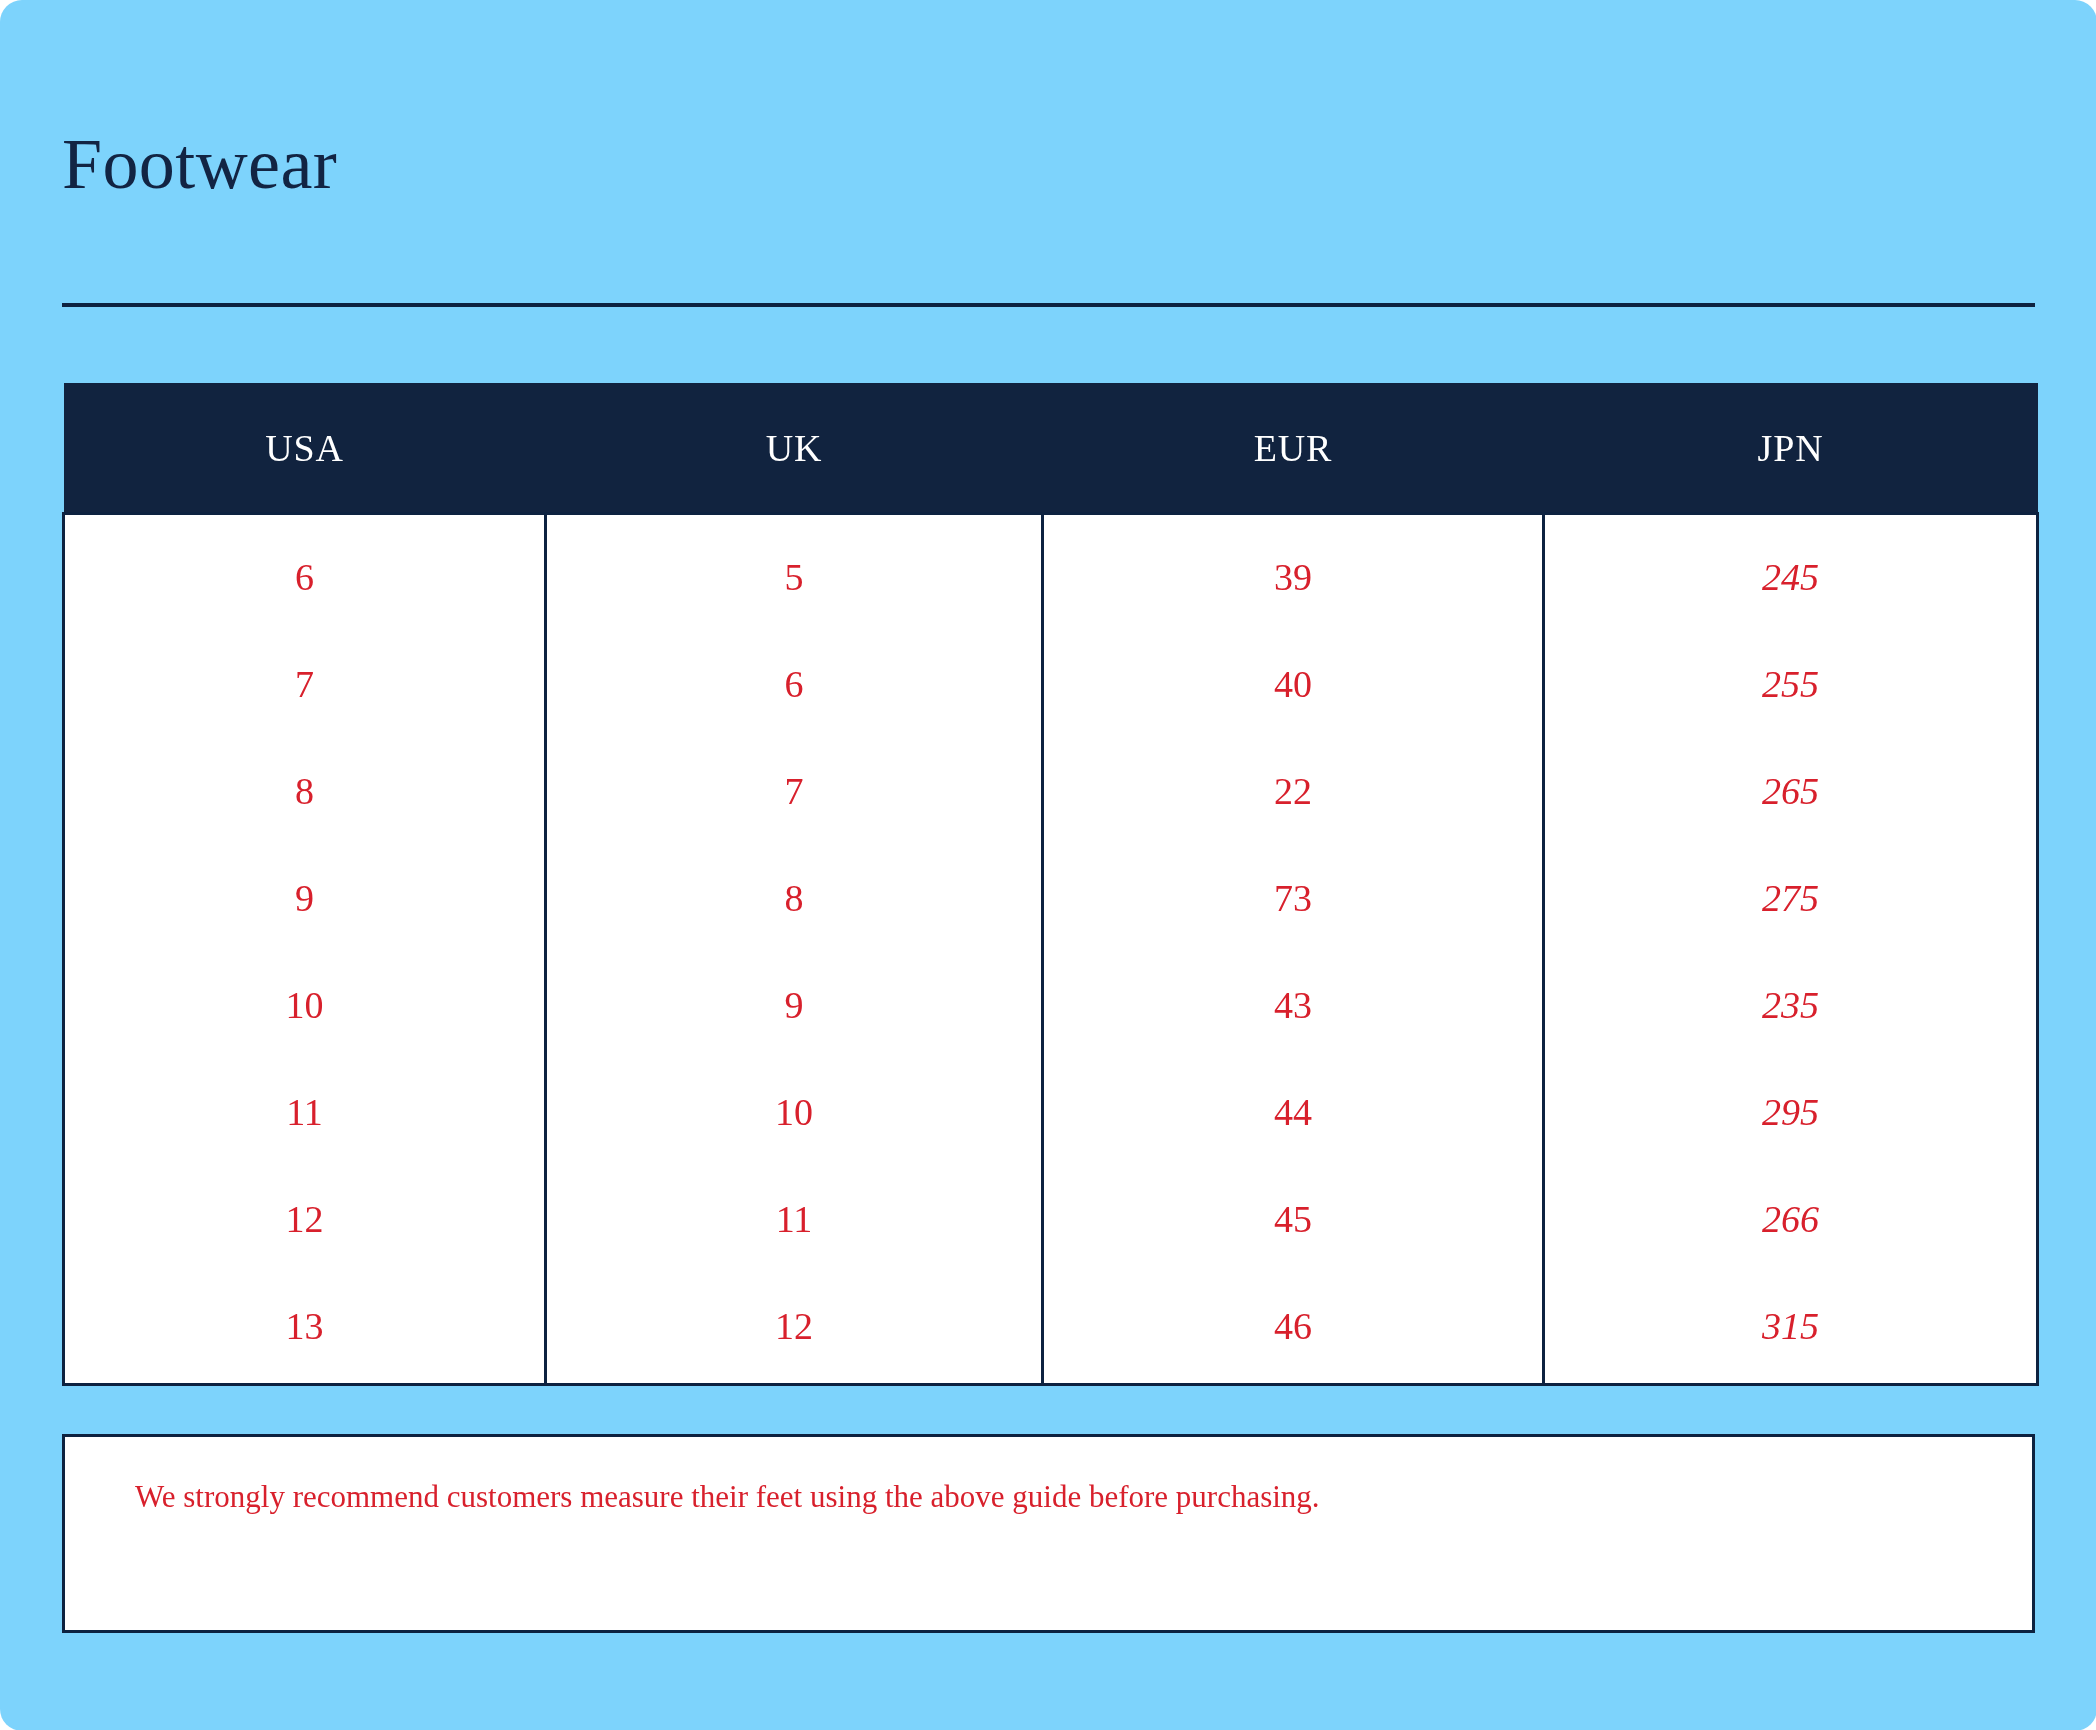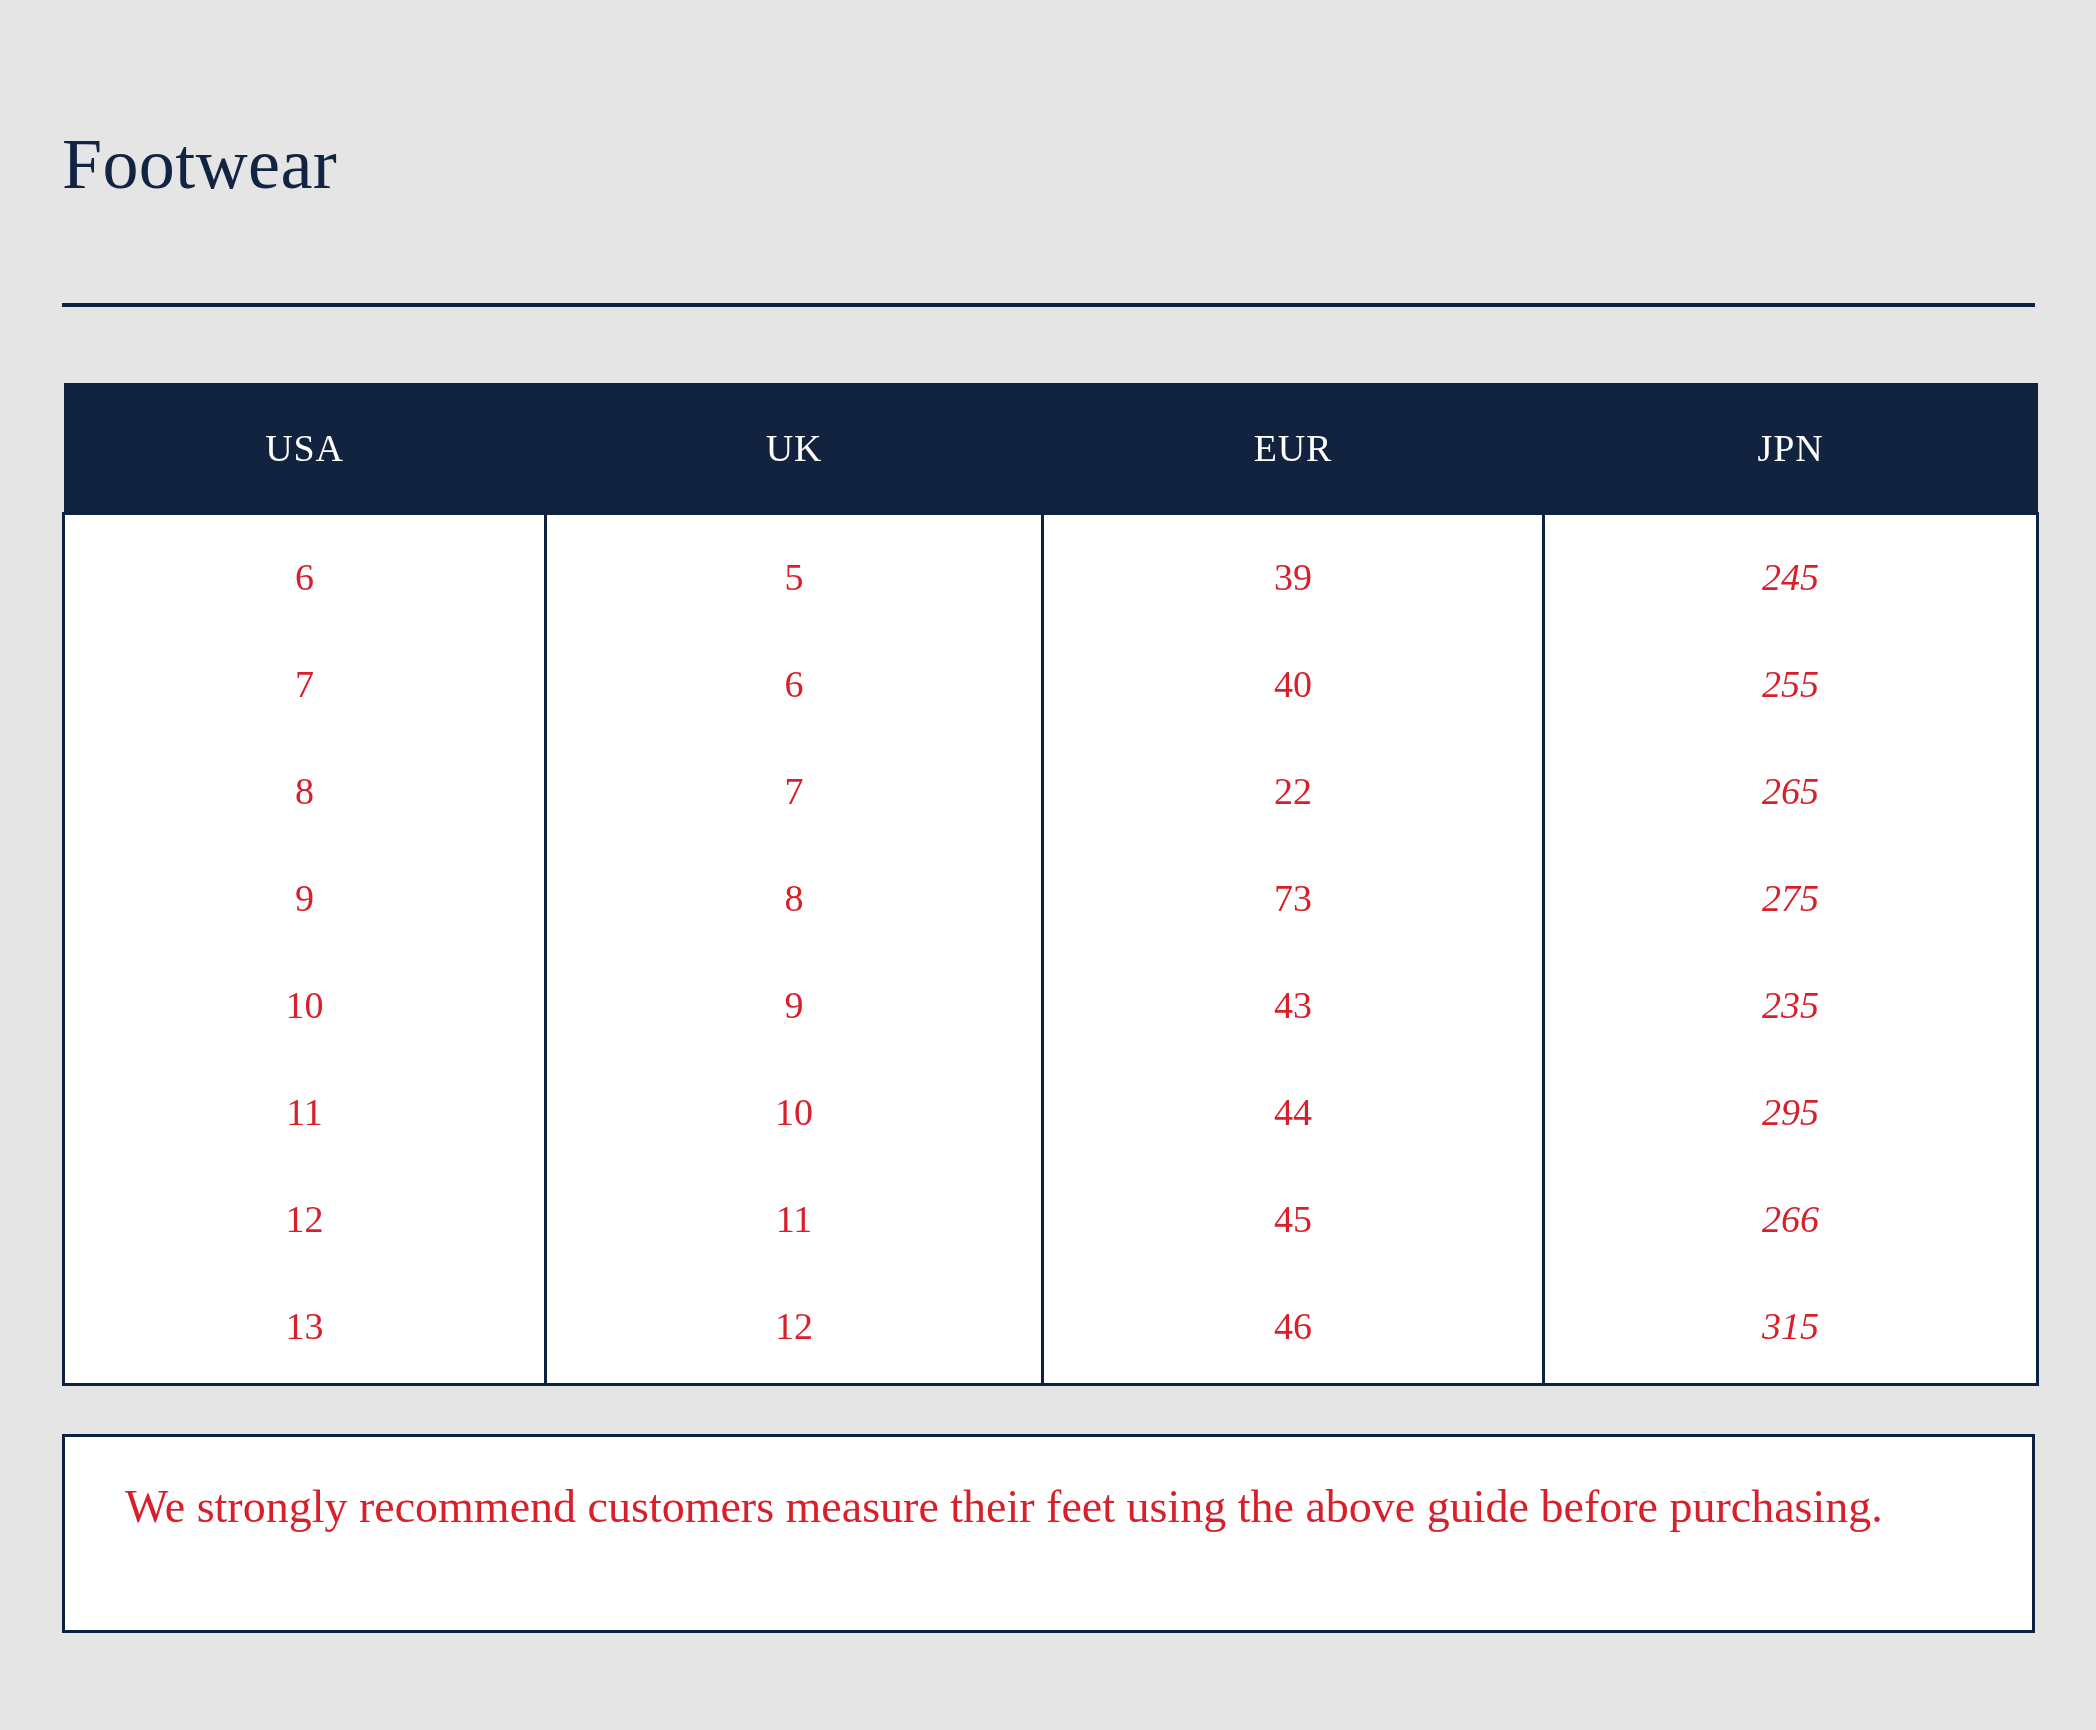--- a/index.html
+++ b/index.html
@@ -13,21 +13,22 @@
     font-family: "Liberation Serif", "DejaVu Serif", serif;
     overflow: hidden;
     position: relative;
   }
 
   .page {
     position: absolute;
     left: 0; top: 0;
     width: 2097px;
     height: 1731px;
-    background: #e5e5e5;
+    background: #7dd3fc;
+    border-radius: 22px;
   }
 
   
   .title {
     position: absolute;
     left: 62px;
     top: 128px;
     font-size: 72px;
     line-height: 1.0;
     color: #122443;
@@ -107,25 +108,25 @@
     top: 1434px;
     width: 1973px;
     height: 199px;
     border: 3.4px solid #0d2240;
     box-sizing: border-box;
     background: #ffffff;
   }
 
   .note-text {
     position: absolute;
-    left: 60px;
+    left: 70px;
     top: 40px;
     width: 1802px;
     color: #d8202c;
-    font-size: 46px;
+    font-size: 31px;
     line-height: 1.32;
   }
 </style>
 </head>
 <body>
 
 <div class="page">
 
   <div class="title">Footwear</div>
 

